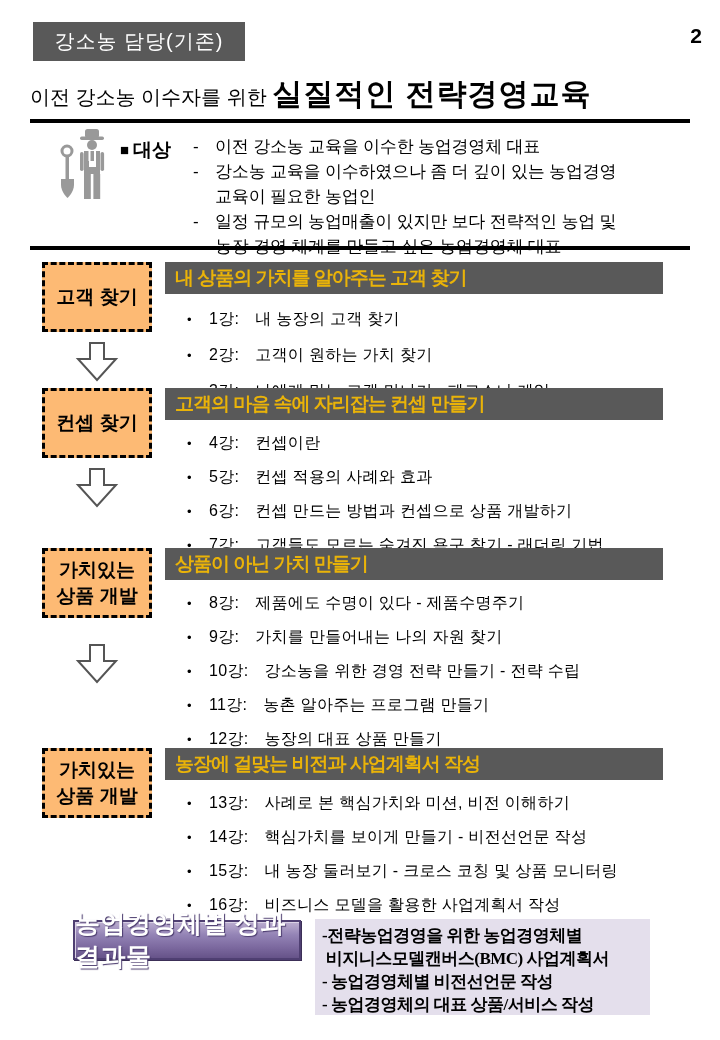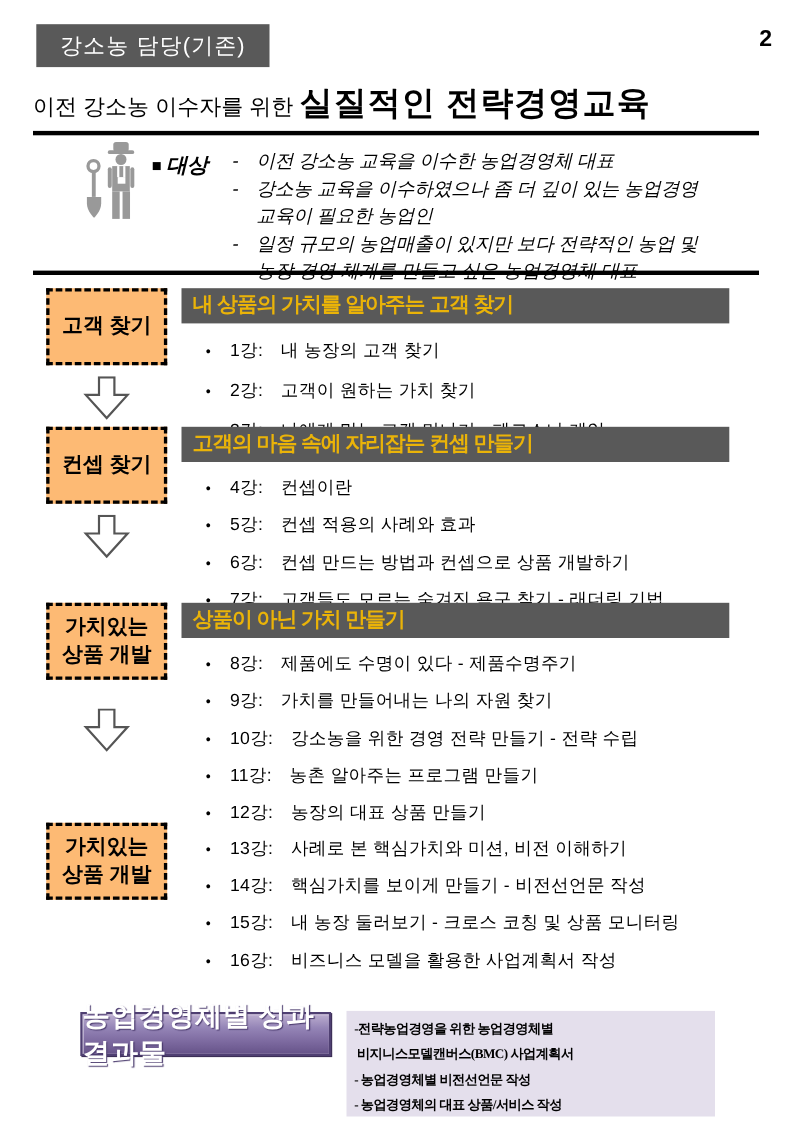--- a/index.html
+++ b/index.html
@@ -30,21 +30,21 @@
     width:665px; white-space:nowrap;
   }
   .title .t-reg  { font-size:20px; }
   .title .t-bold { font-size:30px; font-weight:bold; letter-spacing:1px; }
 
   .rule { position:absolute; left:30px; width:660px; height:4px; background:#000; }
   .rule-1 { top:119px; }
   .rule-2 { top:246px; }
 
   
-  .target { position:absolute; left:72px; top:127px; width:630px; display:flex;font-style:italic; }
+  .target { position:absolute; left:54px; top:127px; width:630px; display:flex; }
   .farmer { flex:0 0 62px; }
   .target-head { margin-left:4px; padding-top:10px; font-size:19px; font-weight:bold; white-space:nowrap; }
   .target-head .sq { font-size:15px; vertical-align:1px; margin-right:4px; }
   .target-list { margin-left:22px; padding-top:7px; font-size:17px; line-height:25px; width:510px; }
   .t-item { display:flex; align-items:flex-start; }
   .t-dash { width:22px; flex:0 0 22px; }
   .t-text { white-space:pre-wrap; letter-spacing:-0.2px; }
 
   
   .section { position:absolute; left:0; width:720px; }
@@ -85,21 +85,21 @@
     display:flex; align-items:center; justify-content:center;
     text-shadow:1px 1px 1px #4a3a6d;
     font-family:"Liberation Serif","DejaVu Serif",serif;
     letter-spacing:0.5px;
   }
   .result-box {
     position:absolute; left:315px; top:919px;
     width:335px; height:96px;
     background:#e4dfec;
     font-family:"Liberation Serif","DejaVu Serif",serif;
-    font-weight:bold; font-size:12px; line-height:23px;
+    font-weight:bold; font-size:17px; line-height:23px;
     padding:5px 2px 4px 7px;
     white-space:pre; letter-spacing:-0.5px;
   }
 </style>
 </head>
 <body>
 
 <div class="badge">강소농 담당(기존)</div>
 <div class="page-num">2</div>
 
@@ -259,20 +259,21 @@
     </div>
   </div>
 </div>
 
 <div class="section sec4">
   <div class="step-col">
     <div class="step-box">가치있는
 상품 개발</div>
   </div>
   <div class="content-col">
+    <div class="bar">농장에 걸맞는 비전과 사업계획서 작성</div>
     <div class="items">
       <div class="item">
         <span class="dot">•</span>
         <span class="no">13강:</span>
         <span class="txt">사례로 본 핵심가치와 미션, 비전 이해하기</span>
       </div>
       <div class="item">
         <span class="dot">•</span>
         <span class="no">14강:</span>
         <span class="txt">핵심가치를 보이게 만들기 - 비전선언문 작성</span>

